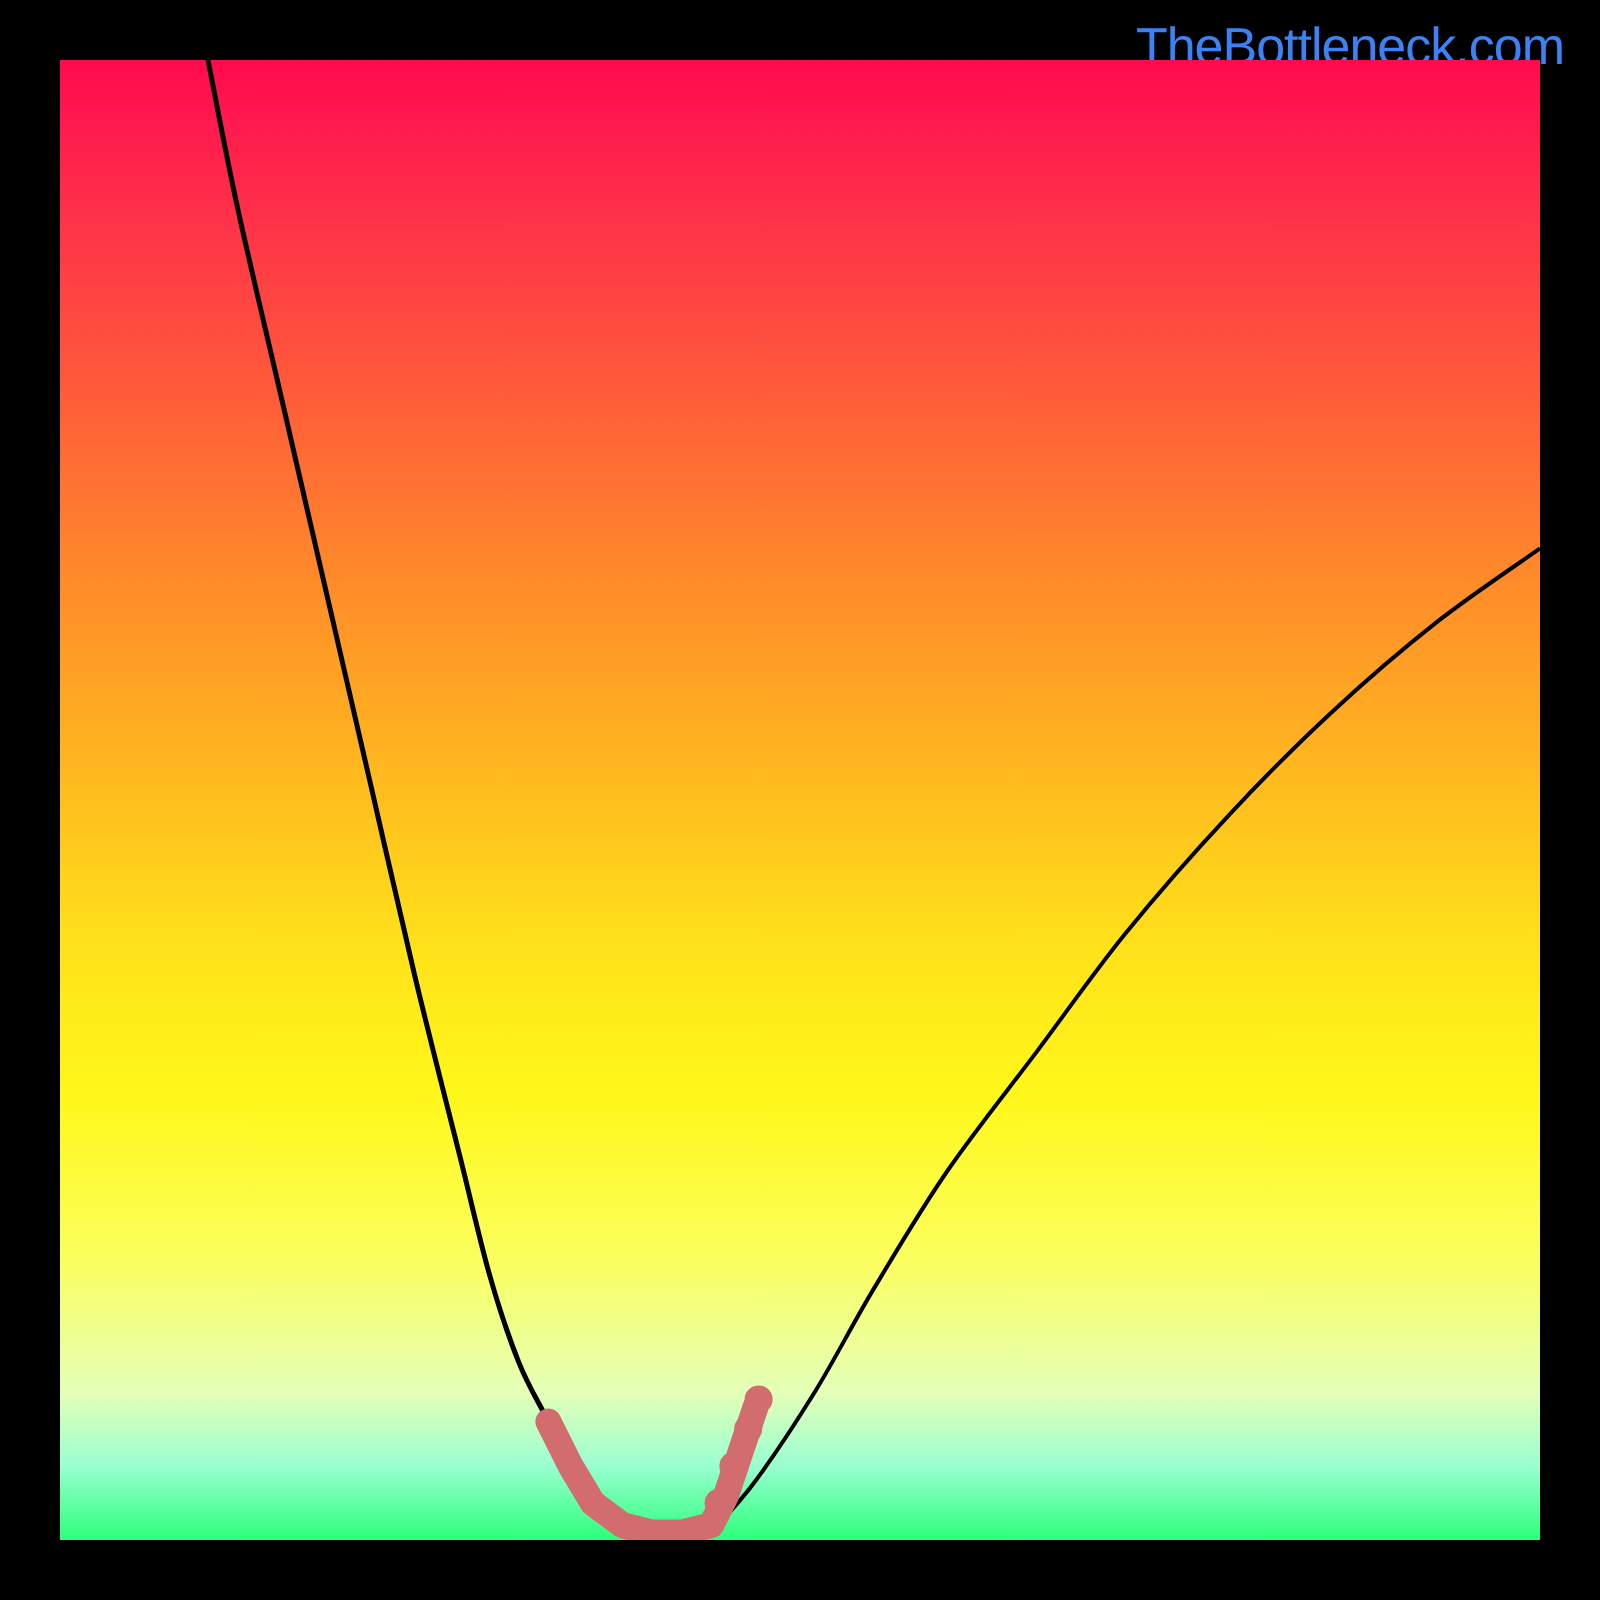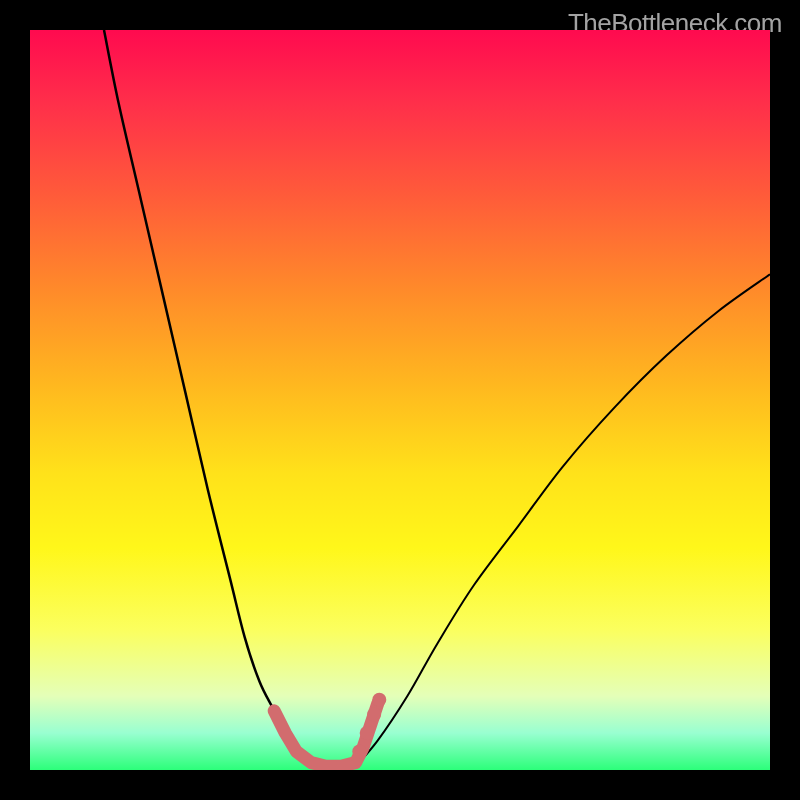--- a/index.html
+++ b/index.html
@@ -40,21 +40,21 @@
       #fbff5e 81%,
       #e4ffb8 90%,
       #99ffd1 95%,
       #2cff7a 100%
     );
   }
   .watermark {
     position: absolute;
     top: 8px;
     right: 18px;
-    color: #a3a3a3;
+    color: #3b82f6;
     font-family: Arial, sans-serif;
     font-size: 26px;
     letter-spacing: -0.5px;
     user-select: none;
   }
   svg {
     position: absolute;
     inset: 0;
   }
   .curve {

